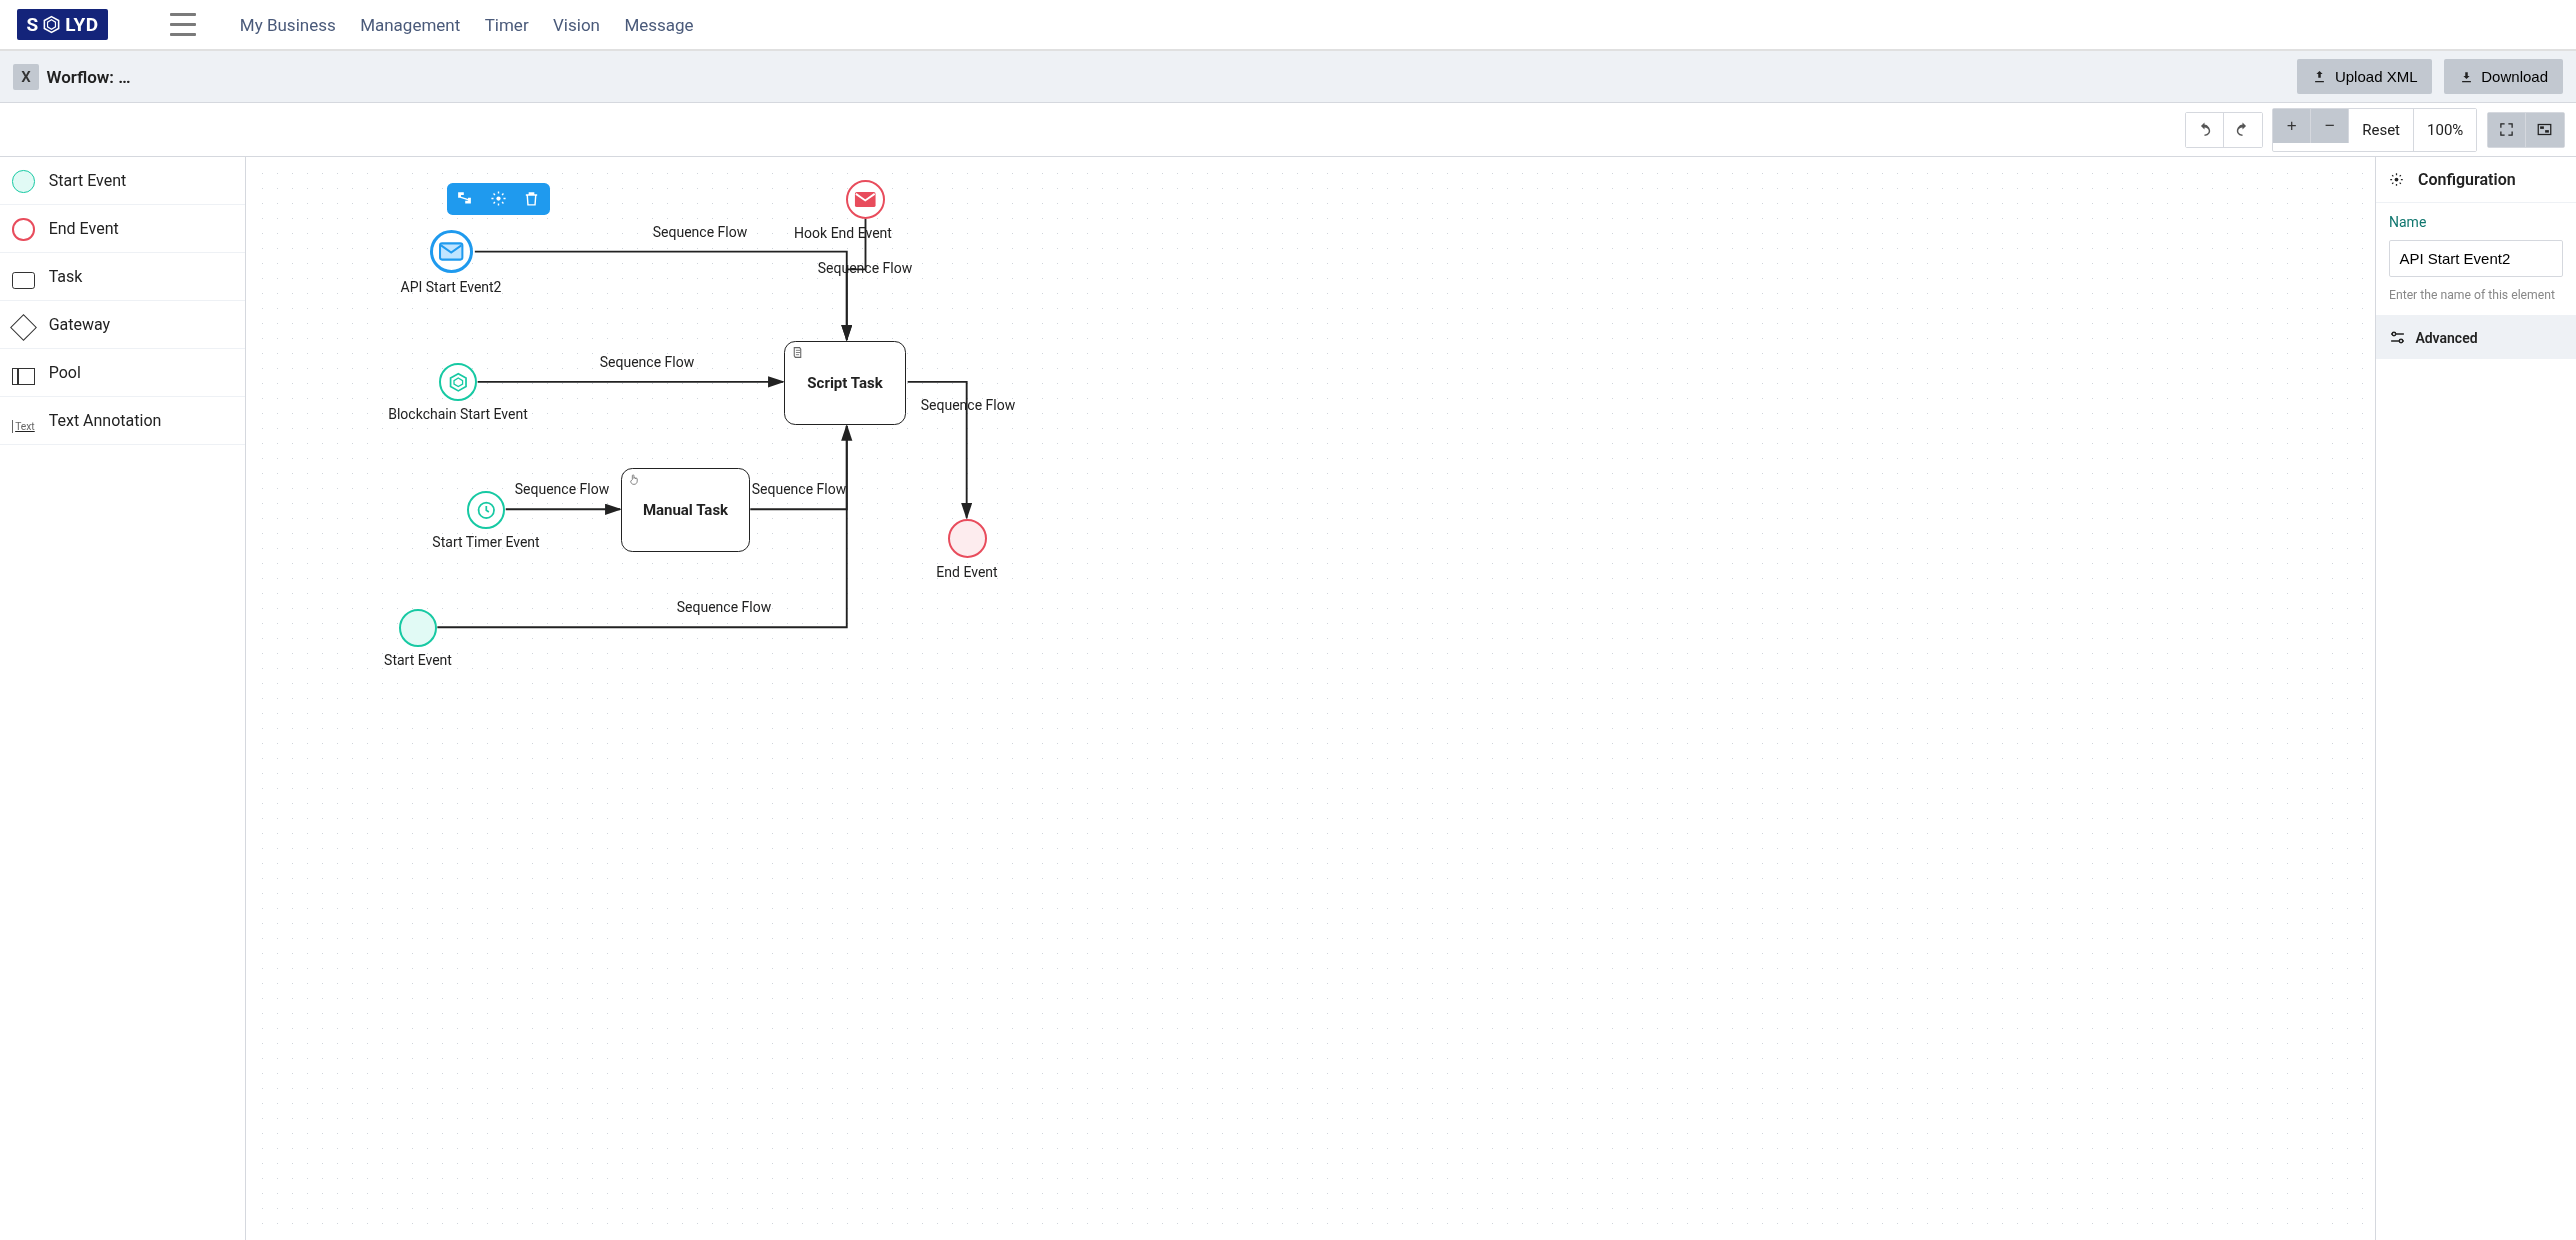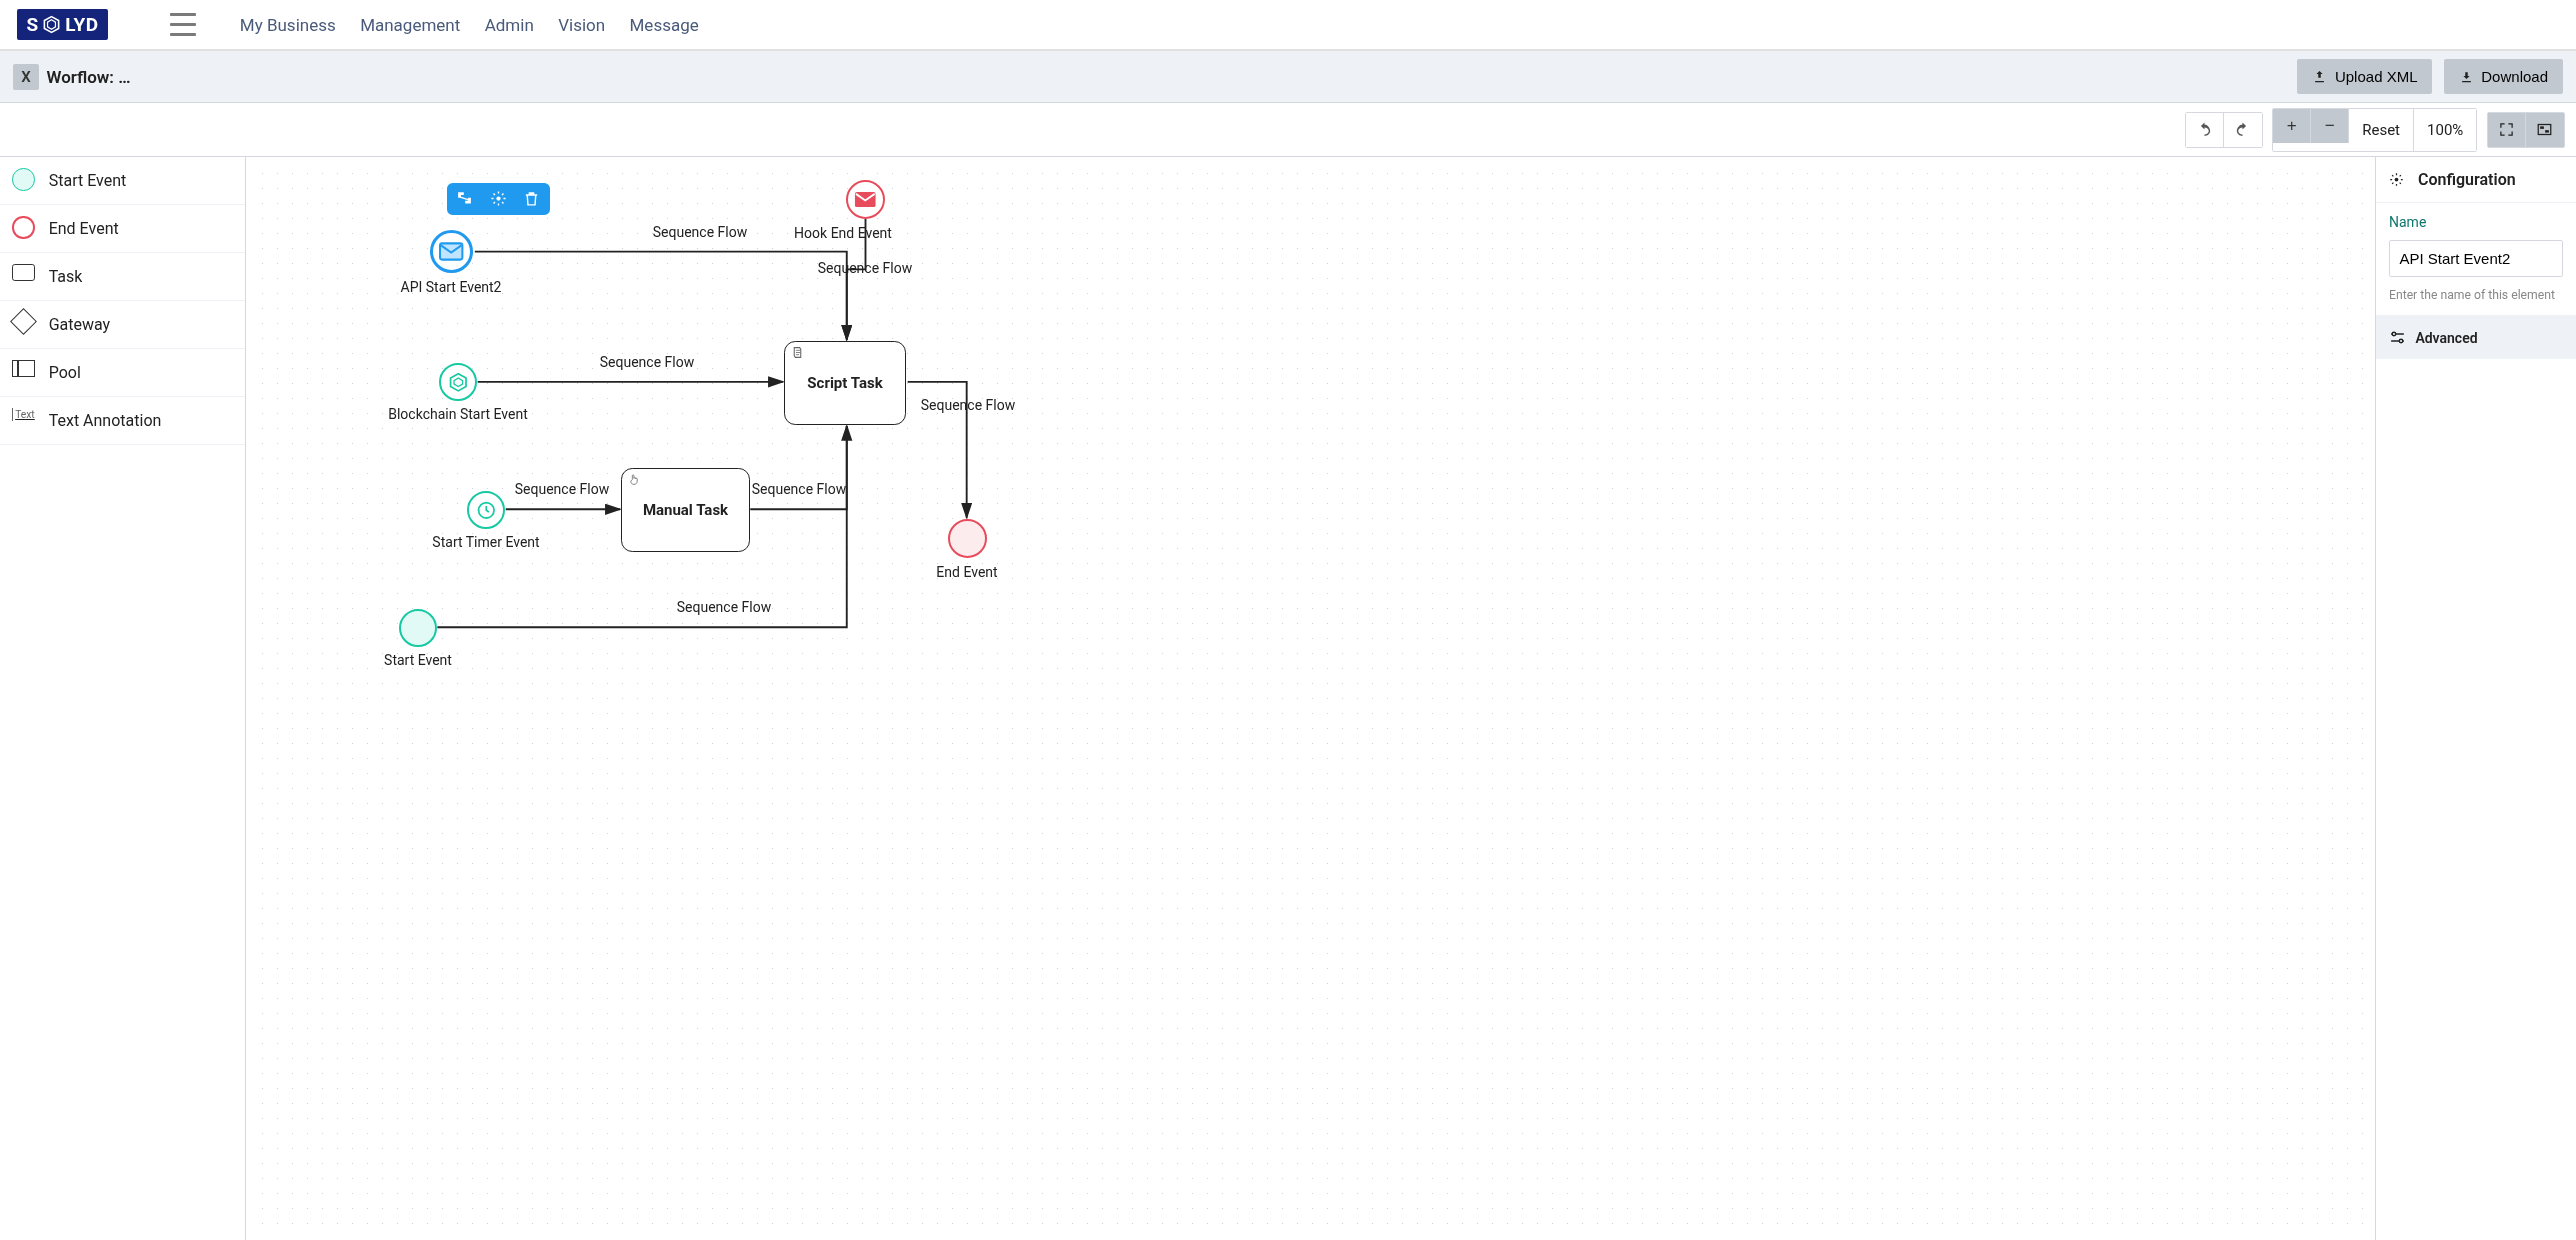--- a/index.html
+++ b/index.html
@@ -30,21 +30,21 @@
   .tool-btn.dark { background: #c2c8d0; }
   .tool-txt { padding: 0 13px; font-size: 15px; display: flex; align-items: center; height: 42px; background: #fff; border-right: 0.9px solid #d5d8de; }
   .tool-txt:last-child { border-right: none; }
 
   
   .main { flex: 1; display: flex; border-top: 0.9px solid #d5d8de; min-height: 0; }
 
   
   .palette { width: 246px; border-right: 0.9px solid #d5d8de; background: #fff; }
   .palette-item { display: flex; align-items: center; gap: 13px; padding: 11.3px 11.3px; border-bottom: 0.9px solid #eef1f5; font-size: 16px; cursor: grab; }
-  .pal-icon { width: 24.4px; height: 24.4px; display: flex; align-items: flex-start; justify-content: center; text-decoration: underline; }
+  .pal-icon { width: 24.4px; height: 24.4px; display: flex; align-items: flex-end; justify-content: center; text-decoration: underline; }
   .circle { width: 22.5px; height: 22.5px; border: 1.9px solid #17c9a3; border-radius: 50%; background: #e1faf5; }
   .circle.end { border-color: #e84c5c; border-width: 2.8px; background: #fff; }
   .rect { width: 22.5px; height: 17px; border: 1.9px solid #333; border-radius: 2.8px; }
   .diamond { width: 19px; height: 19px; border: 1.9px solid #333; transform: rotate(45deg); }
   .pool-ic { width: 22.5px; height: 17px; border: 1.9px solid #333; position: relative; }
   .pool-ic::before { content: ""; position: absolute; left: 3.8px; top: 0; bottom: 0; width: 1.9px; background: #333; }
   .annot { font-size: 10.3px; color: #666; border-left: 1.9px solid #666; padding-left: 1.9px; }
 
   
   .canvas-wrap { flex: 1; position: relative; overflow: hidden; }
@@ -83,21 +83,21 @@
       </svg>
     <span>LYD</span>
   </div>
   <div class="hamburger">
       <span></span>
       <span></span>
       <span></span>
     </div>
   <div class="nav-link">My Business</div>
   <div class="nav-link">Management</div>
-  <div class="nav-link">Admin</div>
+  <div class="nav-link">Timer</div>
   <div class="nav-link">Vision</div>
   <div class="nav-link">Message</div>
 </div>
 
 <div class="subheader">
   <div class="tab-chip">
     <div class="close-x">X</div>
     <span>Worflow: …</span>
   </div>
   <div class="sub-spacer"></div>

